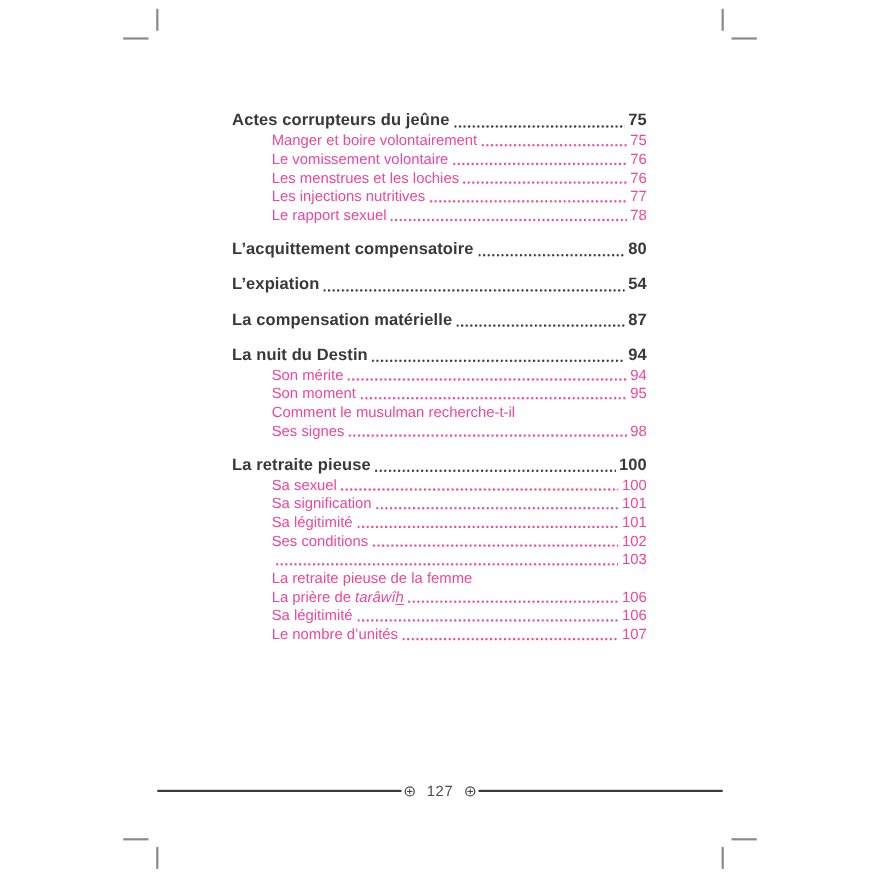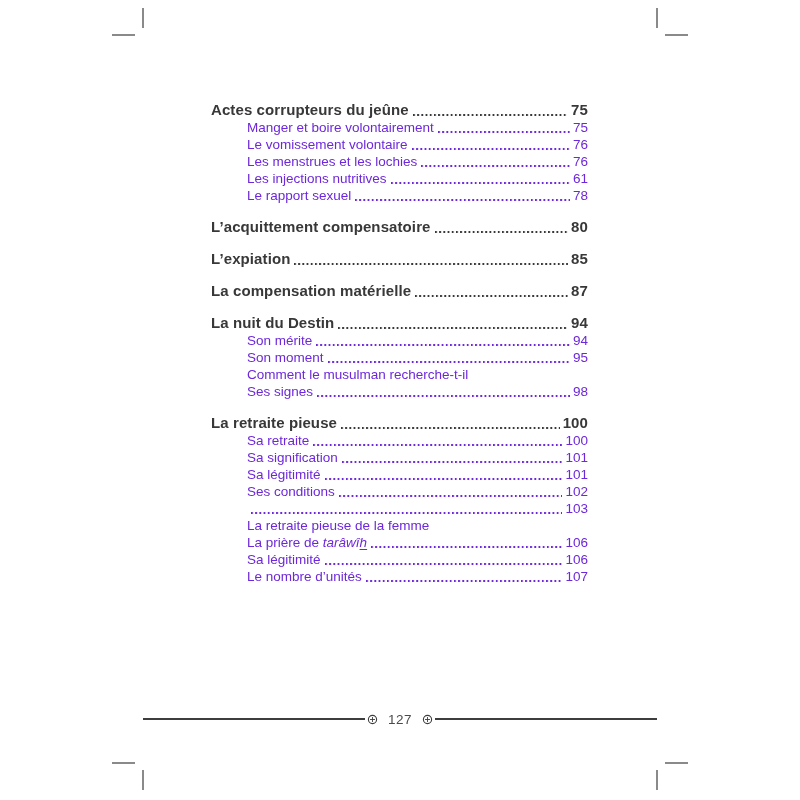--- a/index.html
+++ b/index.html
@@ -38,21 +38,21 @@
     font-weight: 700;
     color: #383838;
     line-height: 19px;
     letter-spacing: 0.1px;
     margin-top: 13px;
   }
   .toc-row:first-child { margin-top: 0; }
   .lvl-sub {
     font-size: 13.5px;
     font-weight: 400;
-    color: #6d28d9;
+    color: #ec4899;
     line-height: 17px;
     padding-left: 36px;
   }
   .toc-label { white-space: pre; }
   .toc-dots {
     flex: 1;
     height: 2px;
     align-self: flex-end;
     margin: 0 3px 3px 4px;
     background-image: radial-gradient(circle at 1px 1px, currentColor 0.9px, transparent 1.3px);
@@ -118,36 +118,36 @@
         <span class="toc-page">76</span>
       </div>
       <div class="toc-row lvl-sub">
         <span class="toc-label">Les menstrues et les lochies</span>
         <span class="toc-dots"></span>
         <span class="toc-page">76</span>
       </div>
       <div class="toc-row lvl-sub">
         <span class="toc-label">Les injections nutritives</span>
         <span class="toc-dots"></span>
-        <span class="toc-page">61</span>
+        <span class="toc-page">77</span>
       </div>
       <div class="toc-row lvl-sub">
         <span class="toc-label">Le rapport sexuel</span>
         <span class="toc-dots"></span>
         <span class="toc-page">78</span>
       </div>
       <div class="toc-row lvl-h1">
         <span class="toc-label">L’acquittement compensatoire</span>
         <span class="toc-dots"></span>
         <span class="toc-page">80</span>
       </div>
       <div class="toc-row lvl-h1">
         <span class="toc-label">L’expiation</span>
         <span class="toc-dots"></span>
-        <span class="toc-page">85</span>
+        <span class="toc-page">54</span>
       </div>
       <div class="toc-row lvl-h1">
         <span class="toc-label">La compensation matérielle</span>
         <span class="toc-dots"></span>
         <span class="toc-page">87</span>
       </div>
       <div class="toc-row lvl-h1">
         <span class="toc-label">La nuit du Destin</span>
         <span class="toc-dots"></span>
         <span class="toc-page">94</span>
@@ -169,21 +169,21 @@
         <span class="toc-label">Ses signes</span>
         <span class="toc-dots"></span>
         <span class="toc-page">98</span>
       </div>
       <div class="toc-row lvl-h1">
         <span class="toc-label">La retraite pieuse</span>
         <span class="toc-dots"></span>
         <span class="toc-page">100</span>
       </div>
       <div class="toc-row lvl-sub">
-        <span class="toc-label">Sa retraite</span>
+        <span class="toc-label">Sa sexuel</span>
         <span class="toc-dots"></span>
         <span class="toc-page">100</span>
       </div>
       <div class="toc-row lvl-sub">
         <span class="toc-label">Sa signification</span>
         <span class="toc-dots"></span>
         <span class="toc-page">101</span>
       </div>
       <div class="toc-row lvl-sub">
         <span class="toc-label">Sa légitimité</span>

